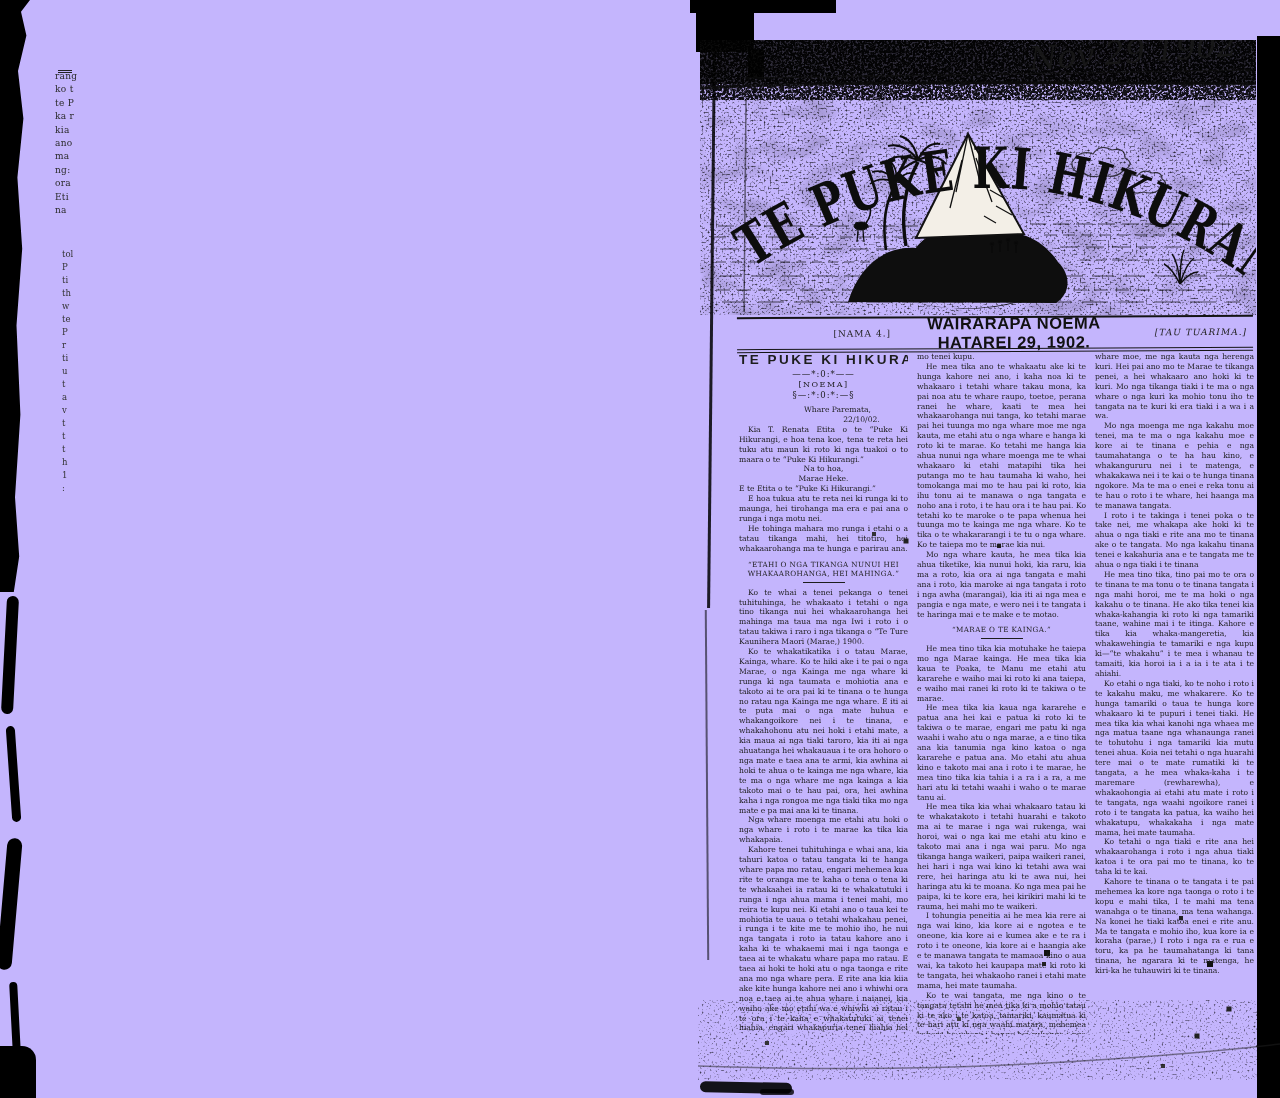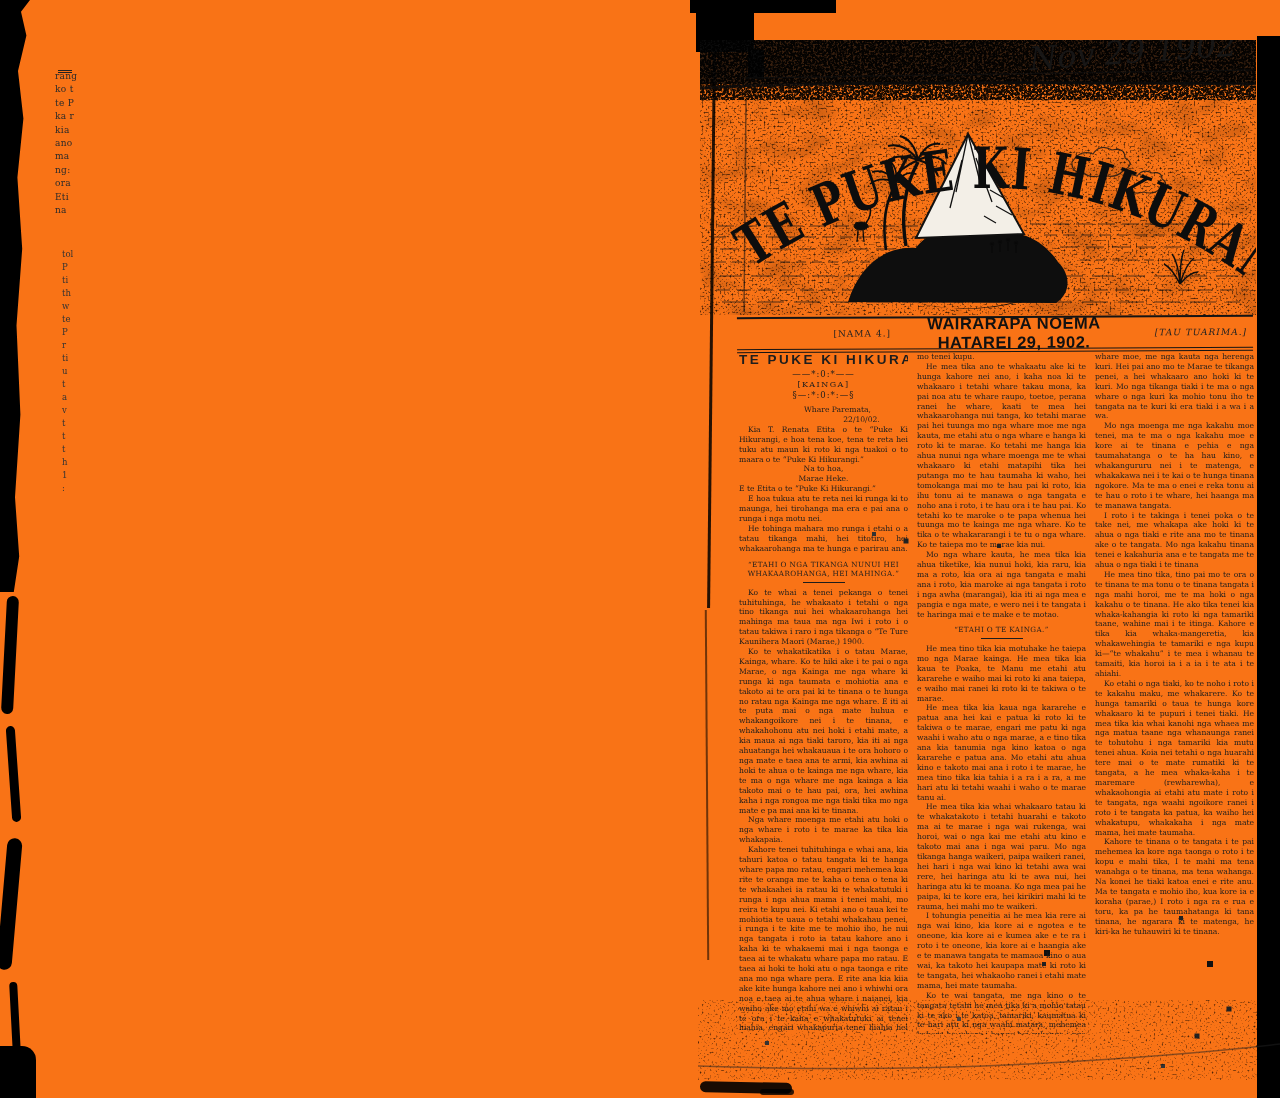--- a/index.html
+++ b/index.html
@@ -1,16 +1,16 @@
 <!DOCTYPE html>
 <html><head>
 <meta charset="utf-8">
 <style>
   html,body{margin:0;padding:0;background:#fff;}
-  #canvas{position:relative;width:1280px;height:1098px;background:#f97316;overflow:hidden;
+  #canvas{position:relative;width:1280px;height:1098px;background:#c4b5fd;overflow:hidden;
           font-family:"DejaVu Serif", serif;color:#1b1b1b;}
 
   
   .ink{position:absolute;background:#000;}
   #edge-left-main{left:0;top:0;width:30px;height:592px;
     clip-path:polygon(0 0,100% 0,70% 2%,88% 6%,60% 12%,78% 20%,58% 30%,74% 42%,55% 55%,68% 70%,50% 84%,64% 94%,46% 100%,0 100%);}
   #edge-left-s1{left:4px;top:596px;width:12px;height:118px;border-radius:8px;transform:rotate(3deg);}
   #edge-left-s2{left:9px;top:726px;width:9px;height:96px;border-radius:6px;transform:rotate(-4deg);}
   #edge-left-s3{left:2px;top:838px;width:15px;height:132px;border-radius:10px;transform:rotate(5deg);}
   #edge-left-s4{left:11px;top:982px;width:8px;height:72px;border-radius:6px;transform:rotate(-3deg);}
@@ -220,53 +220,54 @@
   <div id="dateline">
     <div class="dl-side dl-left">[NAMA 4.]</div>
     <div class="dl-center">WAIRARAPA NOEMA HATAREI 29, 1902.</div>
     <div class="dl-side dl-right">[TAU TUARIMA.]</div>
   </div>
 
   <div id="columns">
     <div class="col" id="col-1">
         <div class="blk blk-masthead-heading">TE PUKE KI HIKURANGI.</div>
         <div class="blk blk-ornament">——*:0:*——</div>
-        <div class="blk blk-bracket">[KAINGA]</div>
+        <div class="blk blk-bracket">[NOEMA]</div>
         <div class="blk blk-ornament">§—:*:0:*:—§</div>
         <div class="blk blk-place">Whare Paremata,</div>
         <div class="blk blk-date">22/10/02.</div>
         <div class="blk blk-para">Kia T. Renata Etita o te “Puke Ki Hikurangi, e hoa tena koe, tena te reta hei tuku atu maun ki roto ki nga tuakoi o to maara o te “Puke Ki Hikurangi.”</div>
         <div class="blk blk-sig">Na to hoa,</div>
         <div class="blk blk-sig">Marae Heke.</div>
         <div class="blk blk-para-noindent">E te Etita o te “Puke Ki Hikurangi.”</div>
         <div class="blk blk-para">E hoa tukua atu te reta nei ki runga ki to maunga, hei tirohanga ma era e pai ana o runga i nga motu nei.</div>
         <div class="blk blk-para">He tohinga mahara mo runga i etahi o a tatau tikanga mahi, hei titotiro, hei whakaarohanga ma te hunga e parirau ana.</div>
         <div class="blk blk-subheading">“ETAHI O NGA TIKANGA NUNUI HEI WHAKAAROHANGA, HEI MAHINGA.”</div>
         <div class="blk blk-para">Ko te whai a tenei pekanga o tenei tuhituhinga, he whakaato i tetahi o nga tino tikanga nui hei whakaarohanga hei mahinga ma taua ma nga Iwi i roto i o tatau takiwa i raro i nga tikanga o “Te Ture Kaunihera Maori (Marae,) 1900.</div>
         <div class="blk blk-para">Ko te whakatikatika i o tatau Marae, Kainga, whare. Ko te hiki ake i te pai o nga Marae, o nga Kainga me nga whare ki runga ki nga taumata e mohiotia ana e takoto ai te ora pai ki te tinana o te hunga no ratau nga Kainga me nga whare. E iti ai te puta mai o nga mate huhua e whakangoikore nei i te tinana, e whakahohonu atu nei hoki i etahi mate, a kia maua ai nga tiaki taroro, kia iti ai nga ahuatanga hei whakauaua i te ora hohoro o nga mate e taea ana te armi, kia awhina ai hoki te ahua o te kainga me nga whare, kia te ma o nga whare me nga kainga a kia takoto mai o te hau pai, ora, hei awhina kaha i nga rongoa me nga tiaki tika mo nga mate e pa mai ana ki te tinana.</div>
         <div class="blk blk-para">Nga whare moenga me etahi atu hoki o nga whare i roto i te marae ka tika kia whakapaia.</div>
         <div class="blk blk-para">Kahore tenei tuhituhinga e whai ana, kia tahuri katoa o tatau tangata ki te hanga whare papa mo ratau, engari mehemea kua rite te oranga me te kaha o tena o tena ki te whakaahei ia ratau ki te whakatutuki i runga i nga ahua mama i tenei mahi, mo reira te kupu nei. Ki etahi ano o taua kei te mohiotia te uaua o tetahi whakahau penei, i runga i te kite me te mohio iho, he nui nga tangata i roto ia tatau kahore ano i kaha ki te whakaemi mai i nga taonga e taea ai te whakatu whare papa mo ratau. E taea ai hoki te hoki atu o nga taonga e rite ana mo nga whare pera. E rite ana kia kiia ake kite hunga kahore nei ano i whiwhi ora noa e taea ai te ahua whare i naianei, kia waiho ake mo etahi wa e whiwhi ai ratau i te ora i te kaha e whakatutuki ai tenei hiahia, engari whakapuria tenei hiahia hei tikanga e kaha ai te ngakau ki te mahi, ki te whakaemi mai i nga taonga e rite ana hei whaka-taeatanga</div>
       </div>
     <div class="col" id="col-2">
         <div class="blk blk-para-noindent">mo tenei kupu.</div>
         <div class="blk blk-para">He mea tika ano te whakaatu ake ki te hunga kahore nei ano, i kaha noa ki te whakaaro i tetahi whare takau mona, ka pai noa atu te whare raupo, toetoe, perana ranei he whare, kaati te mea hei whakaarohanga nui tanga, ko tetahi marae pai hei tuunga mo nga whare moe me nga kauta, me etahi atu o nga whare e hanga ki roto ki te marae. Ko tetahi me hanga kia ahua nunui nga whare moenga me te whai whakaaro ki etahi matapihi tika hei putanga mo te hau taumaha ki waho, hei tomokanga mai mo te hau pai ki roto, kia ihu tonu ai te manawa o nga tangata e noho ana i roto, i te hau ora i te hau pai. Ko tetahi ko te maroke o te papa whenua hei tuunga mo te kainga me nga whare. Ko te tika o te whakararangi i te tu o nga whare. Ko te taiepa mo te marae kia nui.</div>
         <div class="blk blk-para">Mo nga whare kauta, he mea tika kia ahua tiketike, kia nunui hoki, kia raru, kia ma a roto, kia ora ai nga tangata e mahi ana i roto, kia maroke ai nga tangata i roto i nga awha (marangai), kia iti ai nga mea e pangia e nga mate, e wero nei i te tangata i te haringa mai e te make e te motao.</div>
-        <div class="blk blk-subheading">“ETAHI O TE KAINGA.”</div>
+        <div class="blk blk-subheading">“MARAE O TE KAINGA.”</div>
         <div class="blk blk-para">He mea tino tika kia motuhake he taiepa mo nga Marae kainga. He mea tika kia kaua te Poaka, te Manu me etahi atu kararehe e waiho mai ki roto ki ana taiepa, e waiho mai ranei ki roto ki te takiwa o te marae.</div>
         <div class="blk blk-para">He mea tika kia kaua nga kararehe e patua ana hei kai e patua ki roto ki te takiwa o te marae, engari me patu ki nga waahi i waho atu o nga marae, a e tino tika ana kia tanumia nga kino katoa o nga kararehe e patua ana. Mo etahi atu ahua kino e takoto mai ana i roto i te marae, he mea tino tika kia tahia i a ra i a ra, a me hari atu ki tetahi waahi i waho o te marae tanu ai.</div>
         <div class="blk blk-para">He mea tika kia whai whakaaro tatau ki te whakatakoto i tetahi huarahi e takoto ma ai te marae i nga wai rukenga, wai horoi, wai o nga kai me etahi atu kino e takoto mai ana i nga wai paru. Mo nga tikanga hanga waikeri, paipa waikeri ranei, hei hari i nga wai kino ki tetahi awa wai rere, hei haringa atu ki te awa nui, hei haringa atu ki te moana. Ko nga mea pai he paipa, ki te kore era, hei kirikiri mahi ki te rauma, hei mahi mo te waikeri.</div>
         <div class="blk blk-para">I tohungia peneitia ai he mea kia rere ai nga wai kino, kia kore ai e ngotea e te oneone, kia kore ai e kumea ake e te ra i roto i te oneone, kia kore ai e haangia ake e te manawa tangata te mamaoa kino o aua wai, ka takoto hei kaupapa mate ki roto ki te tangata, hei whakaoho ranei i etahi mate mama, hei mate taumaha.</div>
         <div class="blk blk-para">Ko te wai tangata, me nga kino o te tangata tetahi he mea tika ki a mohio tatau ki te ako i te katoa, tamariki, kaumatua ki te hari atu ki nga waahi matara, mehemea kahore he whare i hanga hei rukenga i nga kino pera.</div>
       </div>
     <div class="col" id="col-3">
         <div class="blk blk-para-noindent">whare moe, me nga kauta nga herenga kuri. Hei pai ano mo te Marae te tikanga penei, a hei whakaaro ano hoki ki te kuri. Mo nga tikanga tiaki i te ma o nga whare o nga kuri ka mohio tonu iho te tangata na te kuri ki era tiaki i a wa i a wa.</div>
         <div class="blk blk-para">Mo nga moenga me nga kakahu moe tenei, ma te ma o nga kakahu moe e kore ai te tinana e pehia e nga taumahatanga o te ha hau kino, e whakangururu nei i te matenga, e whakakawa nei i te kai o te hunga tinana ngokore. Ma te ma o enei e reka tonu ai te hau o roto i te whare, hei haanga ma te manawa tangata.</div>
         <div class="blk blk-para">I roto i te takinga i tenei poka o te take nei, me whakapa ake hoki ki te ahua o nga tiaki e rite ana mo te tinana ake o te tangata. Mo nga kakahu tinana tenei e kakahuria ana e te tangata me te ahua o nga tiaki i te tinana</div>
         <div class="blk blk-para">He mea tino tika, tino pai mo te ora o te tinana te ma tonu o te tinana tangata i nga mahi horoi, me te ma hoki o nga kakahu o te tinana. He ako tika tenei kia whaka-kahangia ki roto ki nga tamariki taane, wahine mai i te itinga. Kahore e tika kia whaka-mangeretia, kia whakawehingia te tamariki e nga kupu ki—“te whakahu” i te mea i whanau te tamaiti, kia horoi ia i a ia i te ata i te ahiahi.</div>
         <div class="blk blk-para">Ko etahi o nga tiaki, ko te noho i roto i te kakahu maku, me whakarere. Ko te hunga tamariki o taua te hunga kore whakaaro ki te pupuri i tenei tiaki. He mea tika kia whai kanohi nga whaea me nga matua taane nga whanaunga ranei te tohutohu i nga tamariki kia mutu tenei ahua. Koia nei tetahi o nga huarahi tere mai o te mate rumatiki ki te tangata, a he mea whaka-kaha i te maremare (rewharewha), e whakaohongia ai etahi atu mate i roto i te tangata, nga waahi ngoikore ranei i roto i te tangata ka patua, ka waiho hei whakatupu, whakakaha i nga mate mama, hei mate taumaha.</div>
+        <div class="blk blk-para">Ko tetahi o nga tiaki e rite ana hei whakaarohanga i roto i nga ahua tiaki katoa i te ora pai mo te tinana, ko te taha ki te kai.</div>
         <div class="blk blk-para">Kahore te tinana o te tangata i te pai mehemea ka kore nga taonga o roto i te kopu e mahi tika, I te mahi ma tena wanahga o te tinana, ma tena wahanga. Na konei he tiaki katoa enei e rite anu. Ma te tangata e mohio iho, kua kore ia e koraha (parae,) I roto i nga ra e rua e toru, ka pa he taumahatanga ki tana tinana, he ngarara ki te matenga, he kiri-ka he tuhauwiri ki te tinana.</div>
       </div>
   </div>
 
   <svg id="bottom-grain" width="582" height="80" viewBox="0 0 582 80">
     <defs>
       <filter id="specks-b" x="0%" y="0%" width="100%" height="100%">
         <feTurbulence type="fractalNoise" baseFrequency="0.5" numOctaves="2" seed="21"></feTurbulence>
         <feColorMatrix type="matrix" values="0 0 0 0 0  0 0 0 0 0  0 0 0 0 0  3.4 0 0 0 -2"></feColorMatrix>
       </filter>

